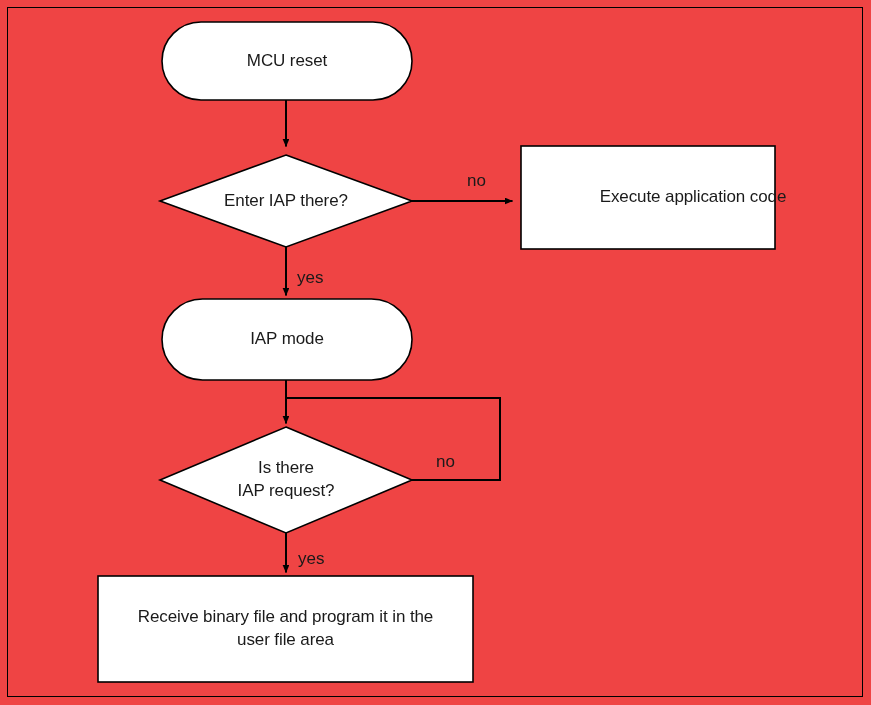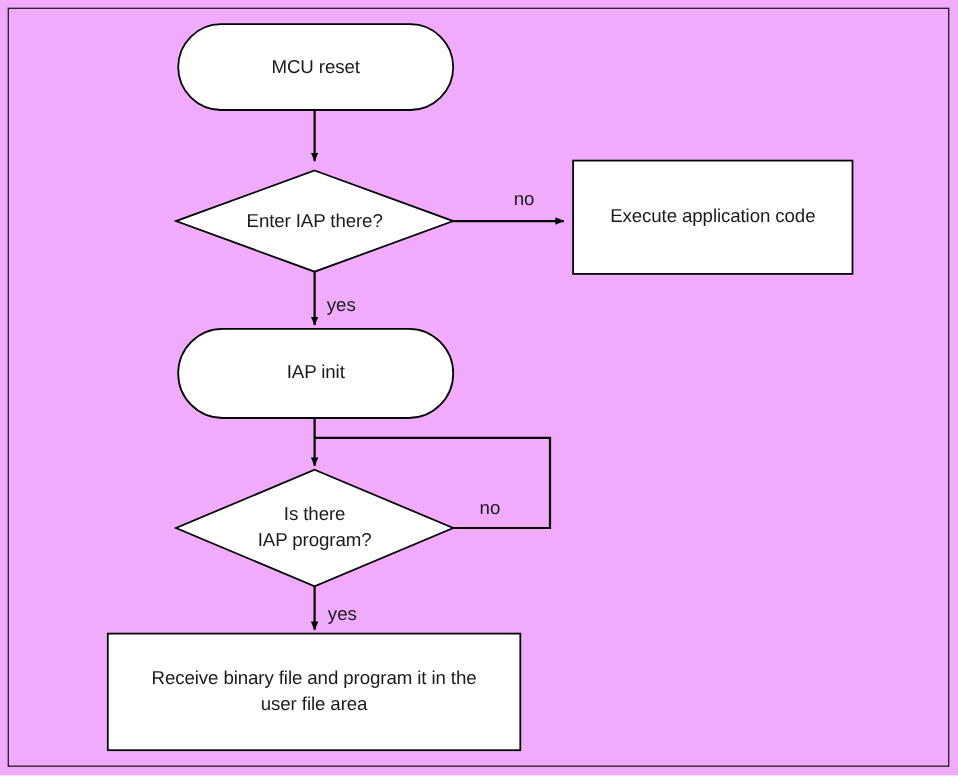--- a/index.html
+++ b/index.html
@@ -7,21 +7,21 @@
     padding: 0;
     background: #ffffff;
   }
   body {
     font-family: "Liberation Sans", sans-serif;
   }
   #canvas {
     position: relative;
     width: 871px;
     height: 705px;
-    background: #f0abfc;
+    background: #ef4444;
     overflow: hidden;
   }
   #frame {
     position: absolute;
     left: 7px;
     top: 7px;
     width: 856px;
     height: 690px;
     border: 1px solid #000000;
     box-sizing: border-box;
@@ -101,27 +101,27 @@
     <polyline points="412,480 500,480 500,398 286,398" fill="none" stroke="#000000" stroke-width="2"></polyline>
 
      Receive binary file --&gt;
     <line x1="286" y1="533" x2="286" y2="572.5" stroke="#000000" stroke-width="2" marker-end="url(#arrowhead)"></line>
   </svg>
 
   <div class="node-text" style="left:162px; top:22px; width:250px; height:78px;">MCU reset</div>
 
   <div class="node-text" style="left:176px; top:155px; width:220px; height:92px;">Enter IAP there?</div>
 
-  <div class="node-text" style="left:521px; top:146px; width:254px; height:103px;">Execute application code</div>
+  <div class="node-text" style="left:521px; top:146px; width:254px; height:103px;padding-left:45px;">Execute application code</div>
 
-  <div class="node-text" style="left:162px; top:299px; width:250px; height:81px;">IAP init</div>
+  <div class="node-text" style="left:162px; top:299px; width:250px; height:81px;">IAP mode</div>
 
   <div class="node-text" style="left:186px; top:427px; width:200px; height:106px; flex-direction:column;">
     <span>Is there</span>
-    <span>IAP program?</span>
+    <span>IAP request?</span>
   </div>
 
   <div class="node-text" style="left:100px; top:576px; width:371px; height:106px; flex-direction:column;">
     <span>Receive binary file and program it in the</span>
     <span>user file area</span>
   </div>
 
   <div class="edge-label" style="left:467px; top:172px;">no</div>
 
   <div class="edge-label" style="left:297px; top:269px;">yes</div>

